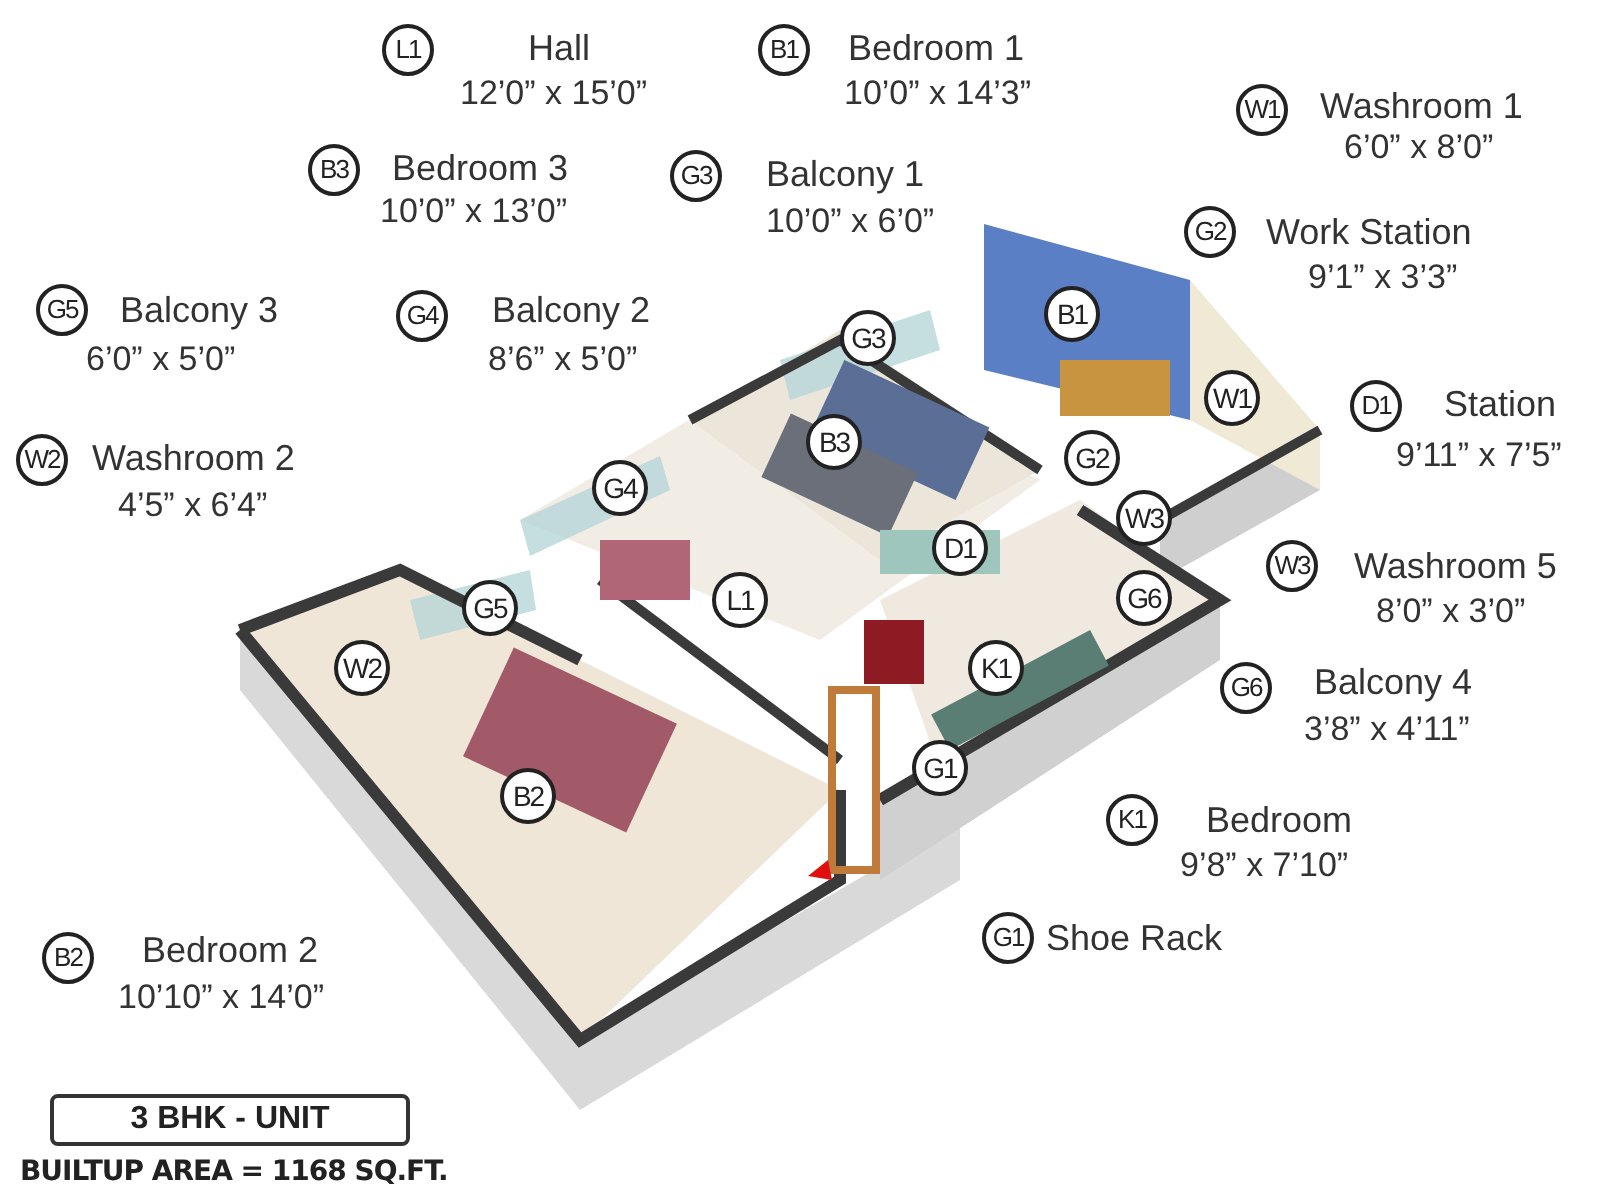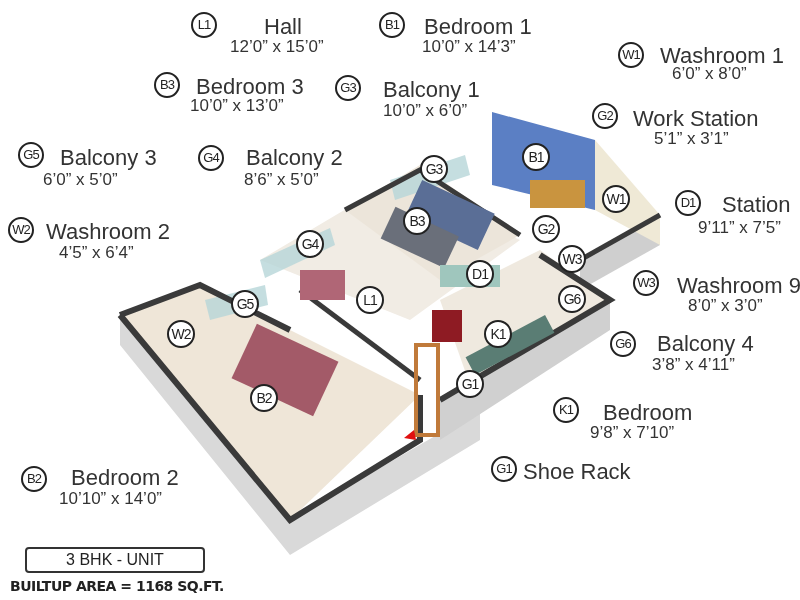--- a/index.html
+++ b/index.html
@@ -1,28 +1,28 @@
 <!DOCTYPE html>
 <html><head>
 <meta charset="utf-8">
 <style>
   html, body { margin:0; padding:0; }
   body { width:800px; height:600px; background:#ffffff; position:relative; overflow:hidden;
          font-family:"Liberation Sans", sans-serif; color:#2b2b2b; }
   .badge { position:absolute; width:26px; height:26px; border:2px solid #222; border-radius:50%;
            box-sizing:border-box; font-size:13px; line-height:22px; text-align:center; color:#222;
            letter-spacing:-1px; background:#fff; }
-  .lname { position:absolute; font-size:22px; white-space:nowrap; color:#333; }
+  .lname { position:absolute; font-size:18px; white-space:nowrap; color:#333; }
   .ldim { position:absolute; font-size:17px; white-space:nowrap; color:#333;text-align:right; }
   .plan { position:absolute; left:0; top:0; width:800px; height:600px; }
   .mk { position:absolute; width:28px; height:28px; border:2px solid #222; border-radius:50%;
         background:#fff; box-sizing:border-box; font-size:14px; line-height:24px; text-align:center;
         color:#222; letter-spacing:-1px; }
   .unit-box { position:absolute; left:25px; top:547px; width:180px; height:26px; border:2px solid #333;
-              border-radius:4px; box-sizing:border-box; text-align:center; font-weight:normal;
+              border-radius:4px; box-sizing:border-box; text-align:center; font-weight:bold;
               font-size:16px; line-height:22px; color:#222; }
   .area { position:absolute; left:10px; top:578px; font-weight:bold; font-size:14px; color:#222;
           white-space:nowrap; font-family:"DejaVu Sans", sans-serif; letter-spacing:-0.5px; }
 </style>
 </head>
 <body>
 
 <svg class="plan" viewBox="0 0 800 600">
 
   <polygon points="120,315 290,520 480,410 480,440 290,555 120,345" fill="#d9d9d9"></polygon>
@@ -98,40 +98,40 @@
   <div class="badge" style="left:154px;top:72px">B3</div>
   <div class="lname" style="left:196px;top:74px">Bedroom 3</div>
   <div class="ldim" style="left:190px;top:96px">10’0” x 13’0”</div>
 
   <div class="badge" style="left:335px;top:75px">G3</div>
   <div class="lname" style="left:383px;top:77px">Balcony 1</div>
   <div class="ldim" style="left:383px;top:101px">10’0” x 6’0”</div>
 
   <div class="badge" style="left:592px;top:103px">G2</div>
   <div class="lname" style="left:633px;top:106px">Work Station</div>
-  <div class="ldim" style="left:654px;top:129px">5’1” x 3’1”</div>
+  <div class="ldim" style="left:654px;top:129px">9’1” x 3’3”</div>
 
   <div class="badge" style="left:18px;top:142px">G5</div>
   <div class="lname" style="left:60px;top:145px">Balcony 3</div>
   <div class="ldim" style="left:43px;top:170px">6’0” x 5’0”</div>
 
   <div class="badge" style="left:198px;top:145px">G4</div>
   <div class="lname" style="left:246px;top:145px">Balcony 2</div>
   <div class="ldim" style="left:244px;top:170px">8’6” x 5’0”</div>
 
   <div class="badge" style="left:675px;top:190px">D1</div>
   <div class="lname" style="left:722px;top:192px">Station</div>
   <div class="ldim" style="left:698px;top:218px">9’11” x 7’5”</div>
 
   <div class="badge" style="left:8px;top:217px">W2</div>
   <div class="lname" style="left:46px;top:219px">Washroom 2</div>
   <div class="ldim" style="left:59px;top:243px">4’5” x 6’4”</div>
 
   <div class="badge" style="left:633px;top:270px">W3</div>
-  <div class="lname" style="left:677px;top:273px">Washroom 9</div>
+  <div class="lname" style="left:677px;top:273px">Washroom 5</div>
   <div class="ldim" style="left:688px;top:296px">8’0” x 3’0”</div>
 
   <div class="badge" style="left:610px;top:331px">G6</div>
   <div class="lname" style="left:657px;top:331px">Balcony 4</div>
   <div class="ldim" style="left:652px;top:355px">3’8” x 4’11”</div>
 
   <div class="badge" style="left:553px;top:397px">K1</div>
   <div class="lname" style="left:603px;top:400px">Bedroom</div>
   <div class="ldim" style="left:590px;top:423px">9’8” x 7’10”</div>
 

